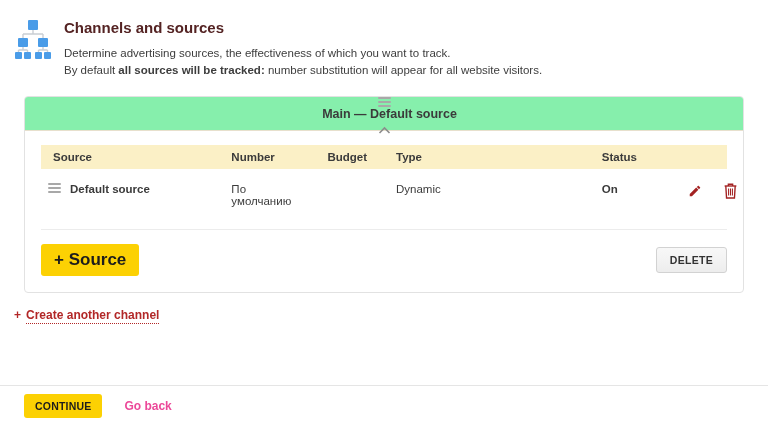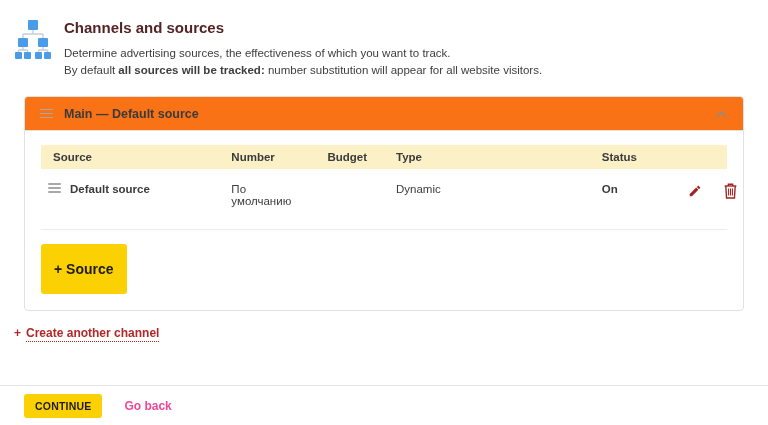--- a/index.html
+++ b/index.html
@@ -18,22 +18,23 @@
   .icon-box { flex:0 0 36px; margin-top:5px; }
   .header-text { margin-left:13px; }
   .page-title { font-size:15px; font-weight:bold; color:#542323; margin:5px 0 9px; }
   .desc { font-size:11.5px; line-height:17px; color:#3d3d3d; }
   .desc b { font-weight:bold; }
 
   
   .card { margin:17px 24px 0; border:1px solid #e2e2e2; border-radius:4px; background:#fff; }
   .acc-header {
     display:flex; align-items:center; height:34px; padding:0 15px;
-    background:#f97316; border-bottom:1px solid #e7e0cd; border-radius:3px 3px 0 0;
+    background:#86efac; border-bottom:1px solid #e7e0cd; border-radius:3px 3px 0 0;
     cursor:pointer;
+    flex-direction:column;
   }
   .drag { width:13px; display:inline-flex; flex-direction:column; gap:2.5px; }
   .drag i { display:block; height:1.5px; background:#a8a8a8; border-radius:1px; }
   .acc-title { font-size:12.5px; font-weight:bold; margin-left:11px; flex:1; color:#3b3b3b; }
 
   .card-body { padding:14px 16px 16px; }
   .channel-row { font-size:12px; margin:2px 0 15px; }
   .channel-name { color:#b22727; font-weight:bold; border-bottom:1px dotted #c44; padding-bottom:1px; cursor:pointer; }
   .channel-hint { color:#9b9b9b; margin-left:7px; }
 
@@ -45,21 +46,21 @@
   tbody td { padding:14px 12px 22px; border-bottom:1px solid #ececec; vertical-align:top; }
   .source-cell-inner { display:flex; align-items:flex-start; gap:9px; margin-left:-5px; }
   .cell-bold { font-weight:bold; }
   .actions-cell { text-align:right; white-space:nowrap; }
   .icon-btn { display:inline-block; margin-left:18px; cursor:pointer; vertical-align:middle; }
 
   .card-footer { display:flex; justify-content:space-between; align-items:center; padding-top:14px; }
   .btn { font-family:inherit; cursor:pointer; }
   .btn-yellow {
     background:#fcd103; border:none; border-radius:3px;
-    padding:17px 13px; font-weight:bold; font-size:14px; color:#1c1c1c;
+    padding:6px 13px; font-weight:bold; font-size:17px; color:#1c1c1c;
   }
   .btn-gray {
     background:linear-gradient(#f8f8f8,#ededed); border:1px solid #d2d2d2; border-radius:3px;
     padding:6px 13px; font-weight:bold; font-size:10.5px; color:#333; letter-spacing:0.3px;
   }
 
   
   .create-link { margin:15px 14px; font-size:12px; font-weight:bold; color:#b22727; cursor:pointer; }
   .create-link .plus { margin-right:5px; }
   .create-link .label { border-bottom:1px dotted #b22727; padding-bottom:1px; }
@@ -173,20 +174,21 @@
                 <path d="M4.2 5.2v6.6 M6 5.2v6.6 M7.8 5.2v6.6" stroke-width="1"></path>
               </svg>
             </span>
           </td>
         </tr>
       </tbody>
     </table>
 
     <div class="card-footer">
       <button class="btn btn-yellow"><span>+</span>&nbsp;<span>Source</span></button>
+      <button class="btn btn-gray">DELETE</button>
     </div>
 
   </div>
 </div>
 
 <div class="create-link">
   <span class="plus">+</span><span class="label">Create another channel</span>
 </div>
 
 <div class="bottom-bar">

